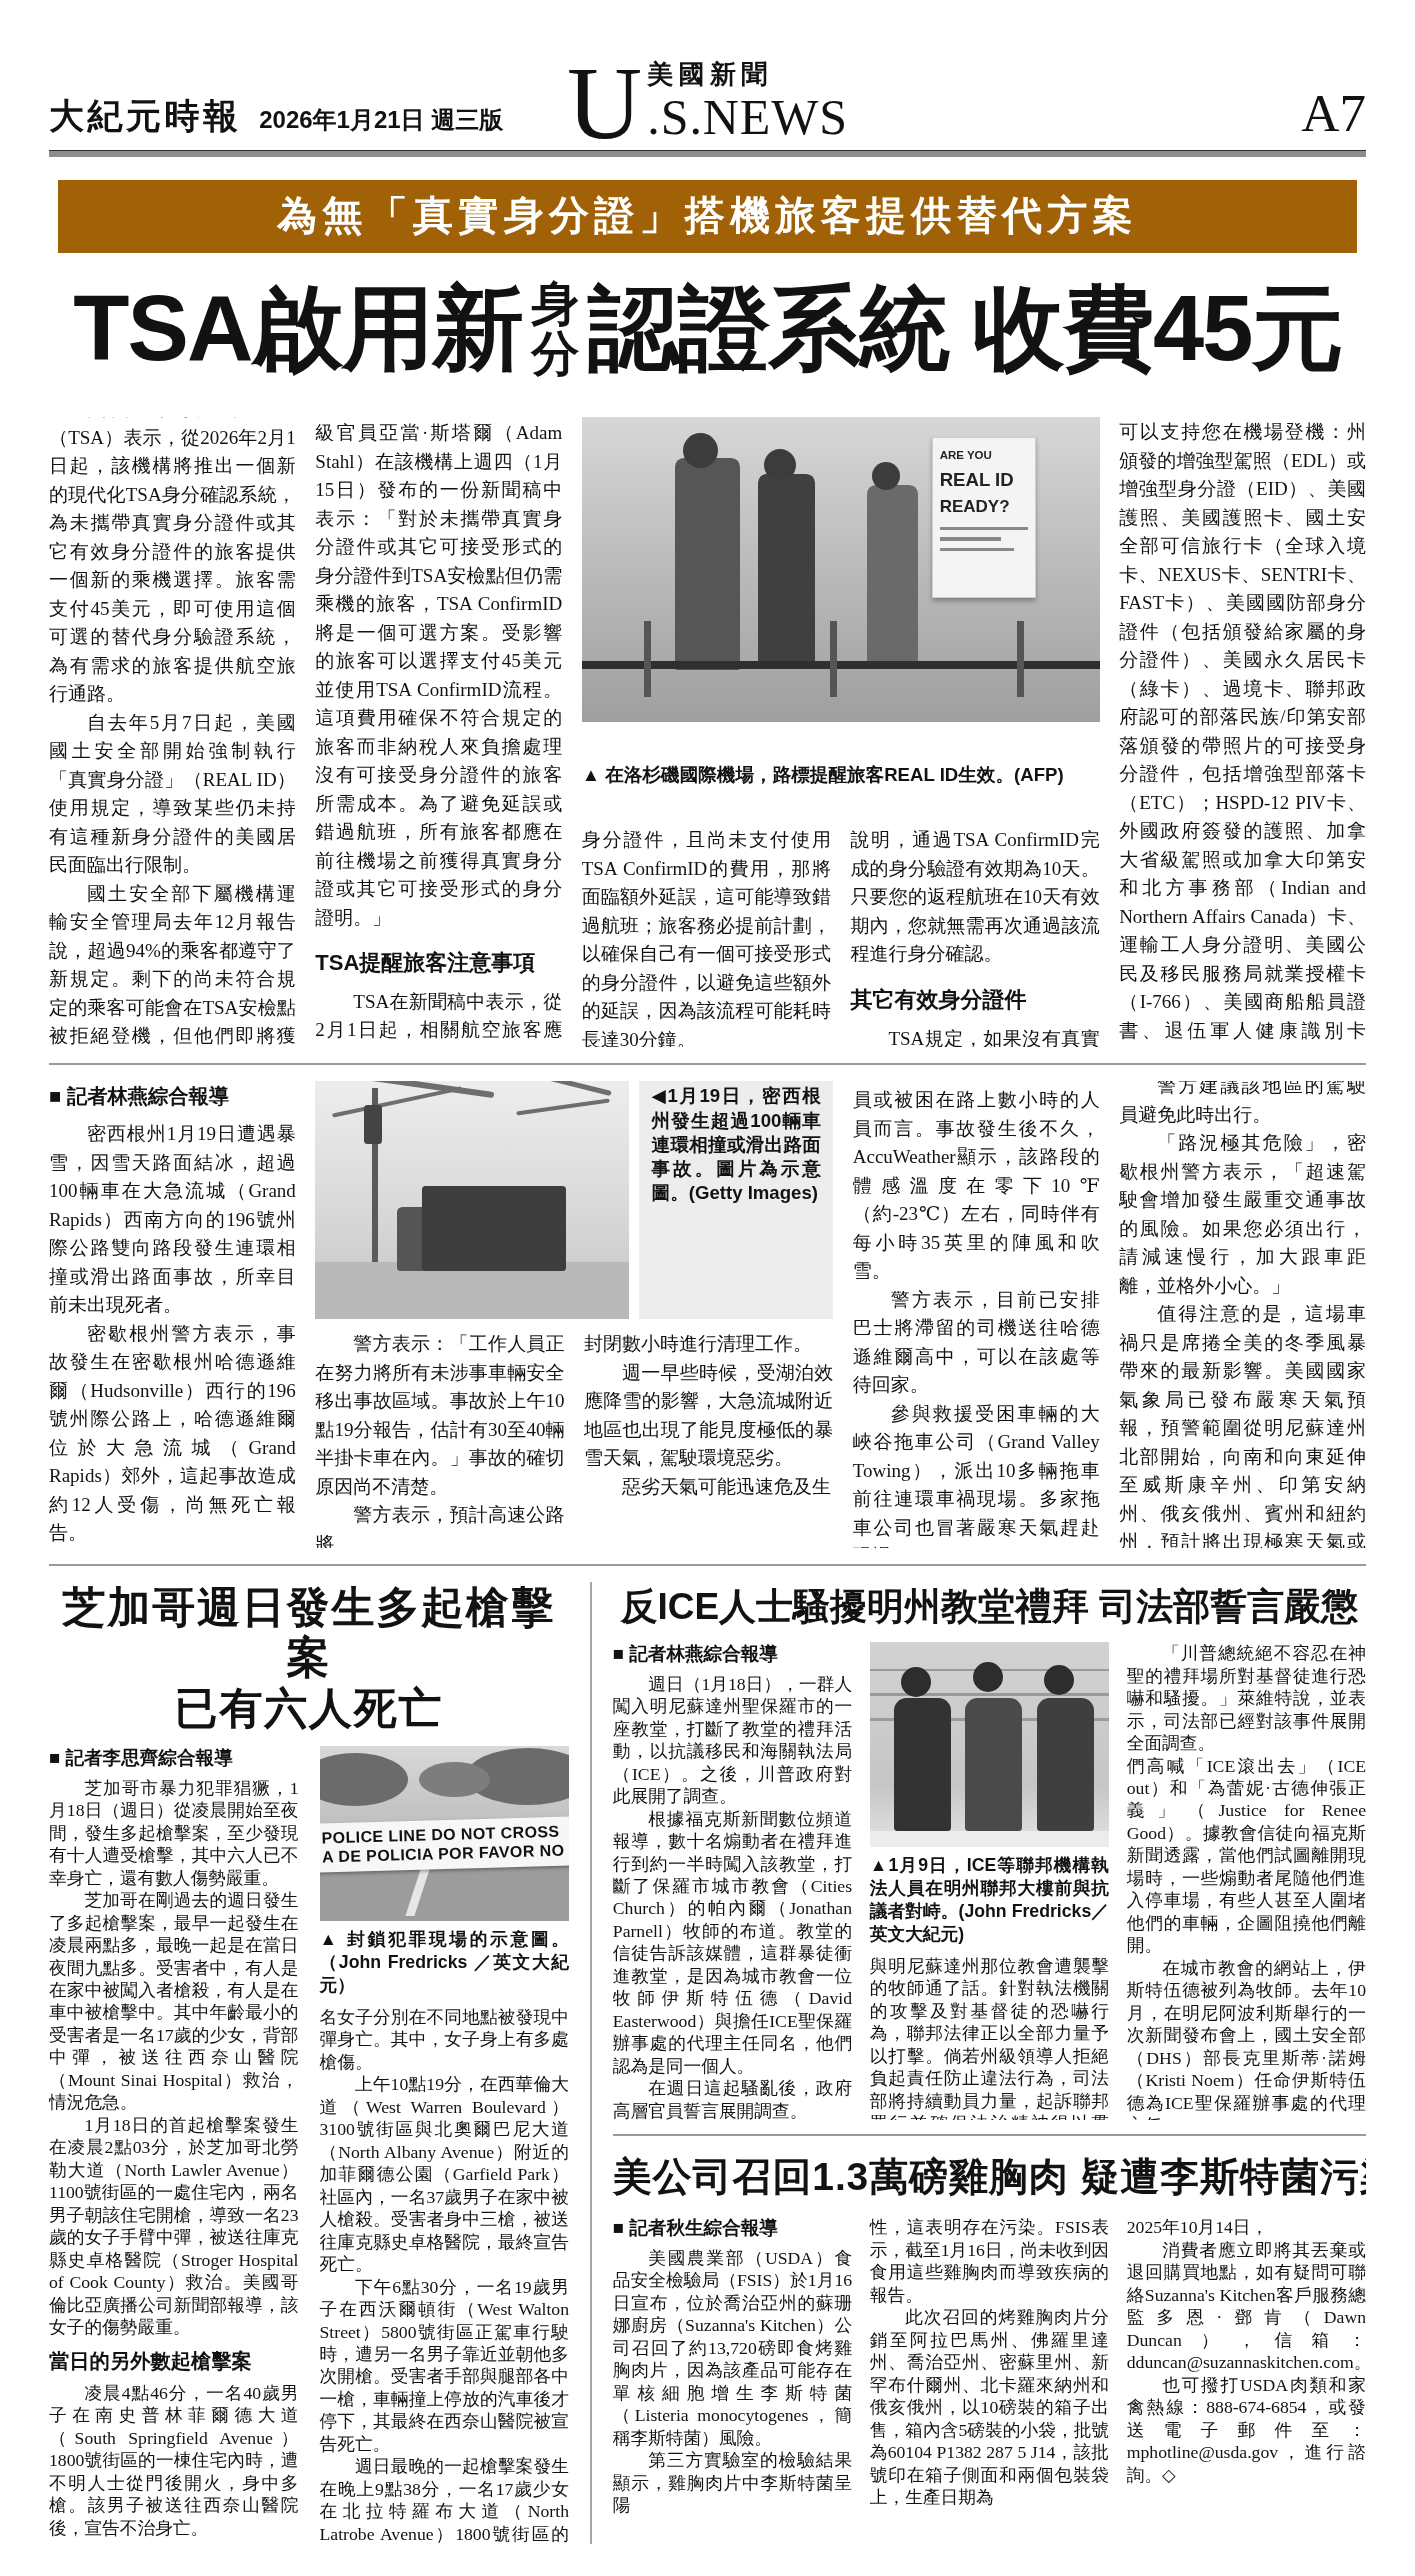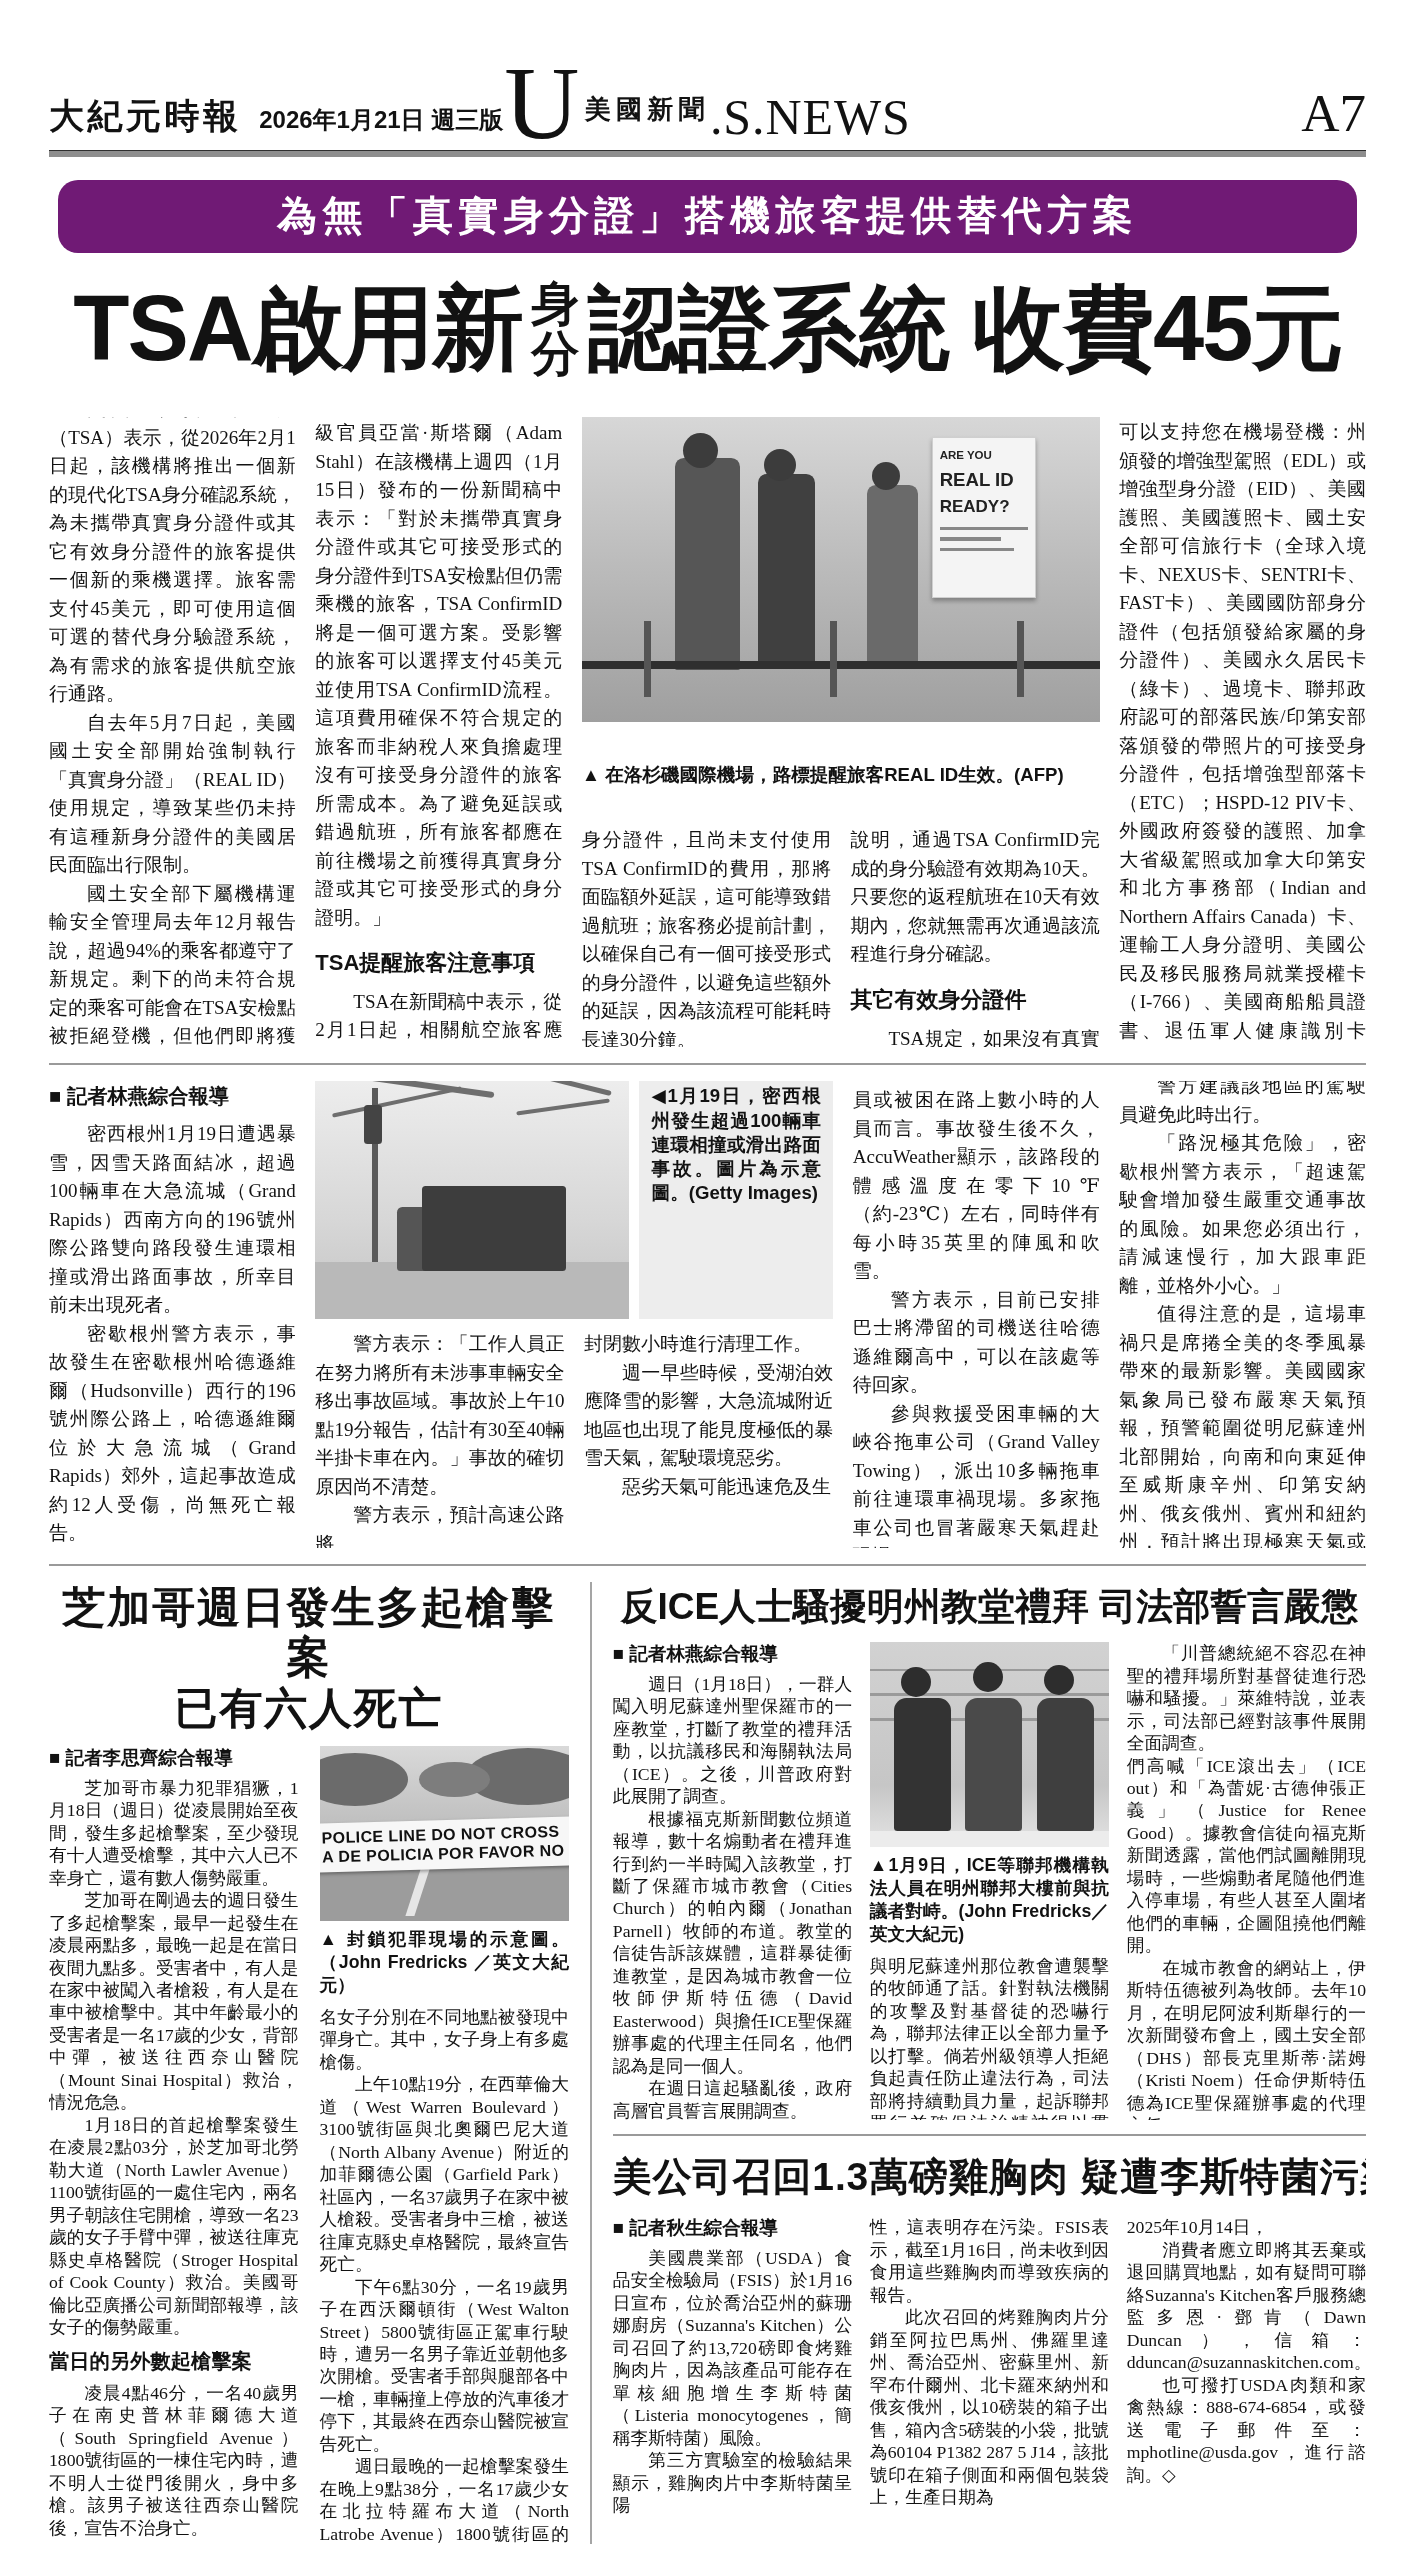--- a/index.html
+++ b/index.html
@@ -8,30 +8,30 @@
   .sans{font-family:"Liberation Sans","DejaVu Sans",sans-serif;}
 
   
   .masthead{margin:0 49px;padding-top:39px;height:106px;position:relative;
             display:flex;align-items:flex-end;justify-content:space-between;}
   .mast-left{display:flex;align-items:baseline;gap:17.7px;padding-bottom:5.3px;}
   .paper-name{font-size:35px;font-weight:bold;letter-spacing:3.5px;}
   .paper-date{font-family:"Liberation Sans","DejaVu Sans",sans-serif;font-weight:bold;font-size:24px;}
   .mast-center{position:absolute;left:50%;transform:translateX(-50%);bottom:0;display:flex;align-items:flex-end;}
   .big-u{font-size:104px;line-height:0.82;font-weight:normal;}
-  .usnews-col{display:flex;flex-direction:row;margin-left:5.3px;padding-bottom:3.5px;}
+  .usnews-col{display:flex;flex-direction:column;margin-left:5.3px;padding-bottom:3.5px;}
   .usnews-cn{font-family:"Liberation Sans","DejaVu Sans",sans-serif;font-weight:bold;font-size:26px;letter-spacing:5.3px;}
   .usnews-en{font-size:50px;line-height:1.0;letter-spacing:0.9px;}
   .page-no{font-size:53px;padding-bottom:1.8px;}
   .mast-rule{margin:5.3px 49px 0;height:6.2px;border-top:1.8px solid #2e2e2e;background:#8d8d8d;}
 
   
-  .kicker{margin:23px 58px 0;background:#701a75;color:#fff;text-align:center;
+  .kicker{margin:23px 58px 0;background:#a16207;color:#fff;text-align:center;
           font-family:"Liberation Sans","DejaVu Sans",sans-serif;font-weight:bold;
-          font-size:40px;letter-spacing:5.3px;padding:8px 0 9.7px;border-radius:20px;}
+          font-size:40px;letter-spacing:5.3px;padding:8px 0 9.7px;}
   .main-headline{margin:8.8px 49px 0;height:134px;display:flex;align-items:center;justify-content:center;
           font-family:"Liberation Sans","DejaVu Sans",sans-serif;font-weight:900;
           font-size:92px;letter-spacing:-1.8px;white-space:nowrap;}
   .hl-stack{display:inline-flex;flex-direction:column;justify-content:center;
           font-size:48px;line-height:1.04;letter-spacing:0;margin:0 8.8px;font-weight:900;}
 
   .bt{font-size:19px;line-height:1.5;text-align:justify;align-items:center;}
   .para{margin:0;text-indent:2em;}
   .noind{text-indent:0;}
   .byline{font-family:"Liberation Sans","DejaVu Sans",sans-serif;font-weight:bold;

